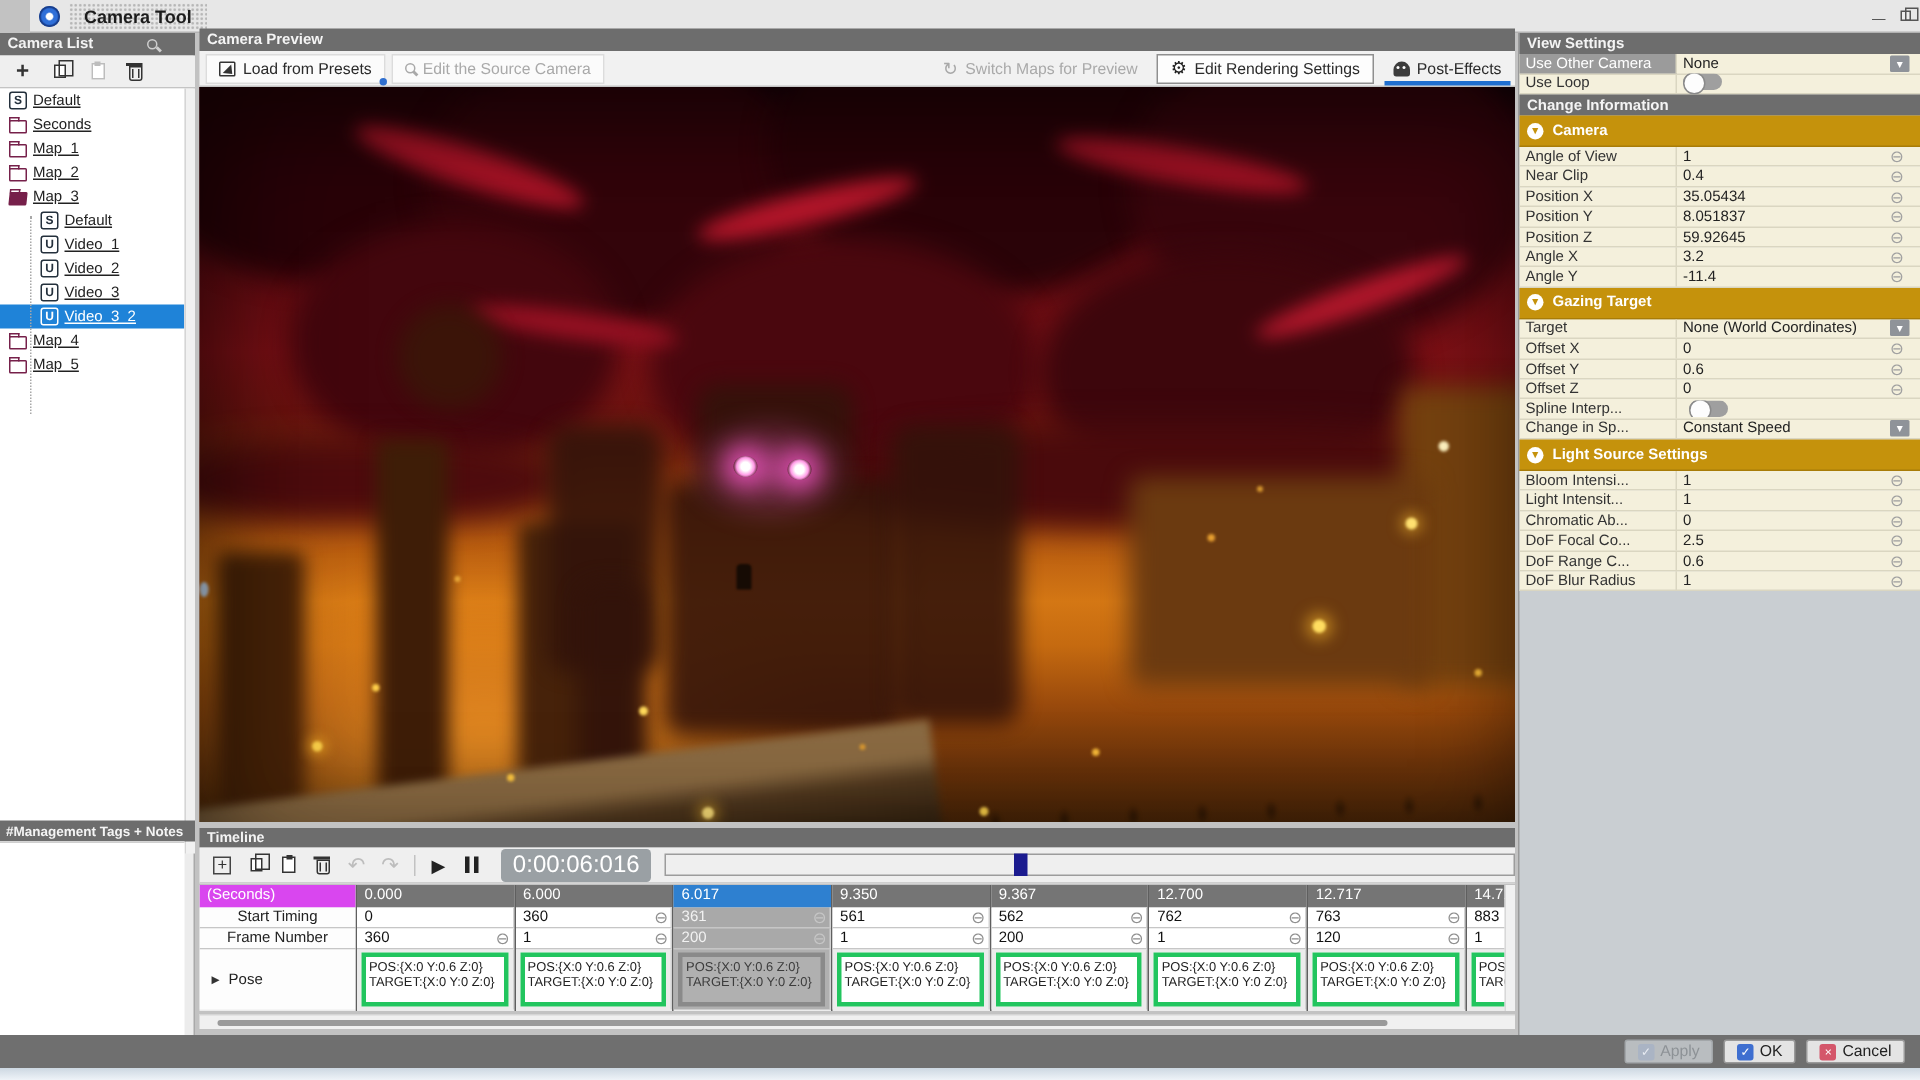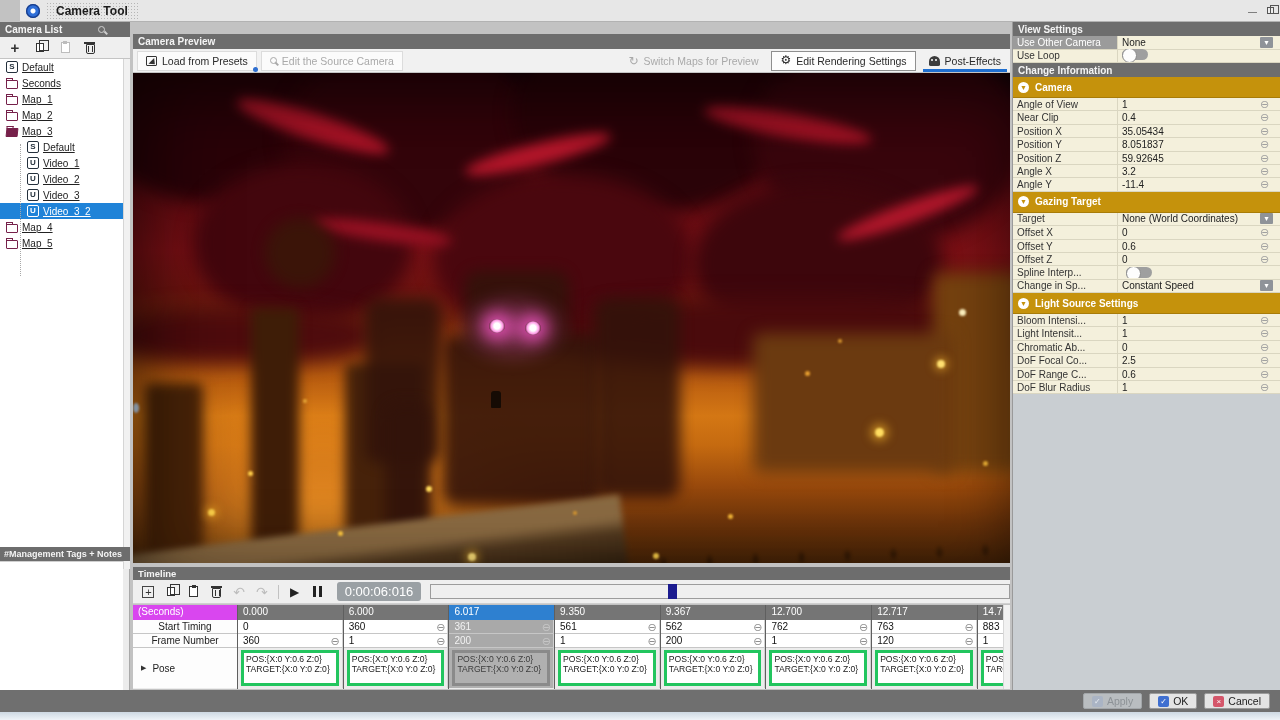--- a/index.html
+++ b/index.html
@@ -54,21 +54,21 @@
   .selected .icon-video { border-color:#fff; background:#1f83d8; }
   .selected .icon-video::before { color:#fff; }
   .icon-folder, .icon-folder-open { height:9px; margin-top:3px; border:1.4px solid #76204a; border-radius:1px; background:#fff; }
   .icon-folder::before, .icon-folder-open::before { content:""; position:absolute; top:-3px; left:-1.4px; width:5px; height:2px; border:1.4px solid #76204a; border-bottom:none; }
   .icon-folder-open { background:#76204a; transform:skewX(-6deg); }
   .tree-guide { position:absolute; left:20px; top:85px; height:132px; border-left:1px dotted #a8a8a8; }
   .notes-head { position:absolute; left:0; top:525px; width:130px; height:14px; font-size:9px; padding:2px 4px; }
   .notes-body { position:absolute; left:0; top:539px; width:123px; height:129px; background:#fff; border-top:1px solid #cfcfcf; }
 
   
-  .center { position:absolute; left:131px; top:34px; width:880px; height:616px;padding-left:20px; }
+  .center { position:absolute; left:131px; top:19px; width:880px; height:616px;padding-left:20px; }
   .cp-head { position:absolute; left:2px; top:0; width:877px; height:15px; }
   .cp-toolbar { position:absolute; left:2px; top:15px; width:877px; height:24px; background:#f1f1f1; border-bottom:1px solid #c4c4c4; display:flex; align-items:center; font-size:10.5px; color:#2b2b2b; }
   .pbtn { display:flex; align-items:center; gap:5px; padding:3px 8px; margin-left:4px; background:#fbfbfb; border:1px solid #dcdcdc; position:relative; }
   .pbtn.flat { background:transparent; border-color:transparent; }
   .pbtn.disabled { color:#a9a9a9; }
   .pbtn.outlined { border:1px solid #8f8f8f; background:#fdfdfd; }
   .pbtn.active { border-color:transparent; background:transparent; }
   .pbtn.active::after { content:""; position:absolute; left:2px; right:2px; bottom:-2px; height:3px; background:#1f6fd0; }
   .blue-dot { position:absolute; right:-2px; bottom:-2px; width:5px; height:5px; border-radius:50%; background:#2f6fd0; }
   .i-loadbox { position:relative; width:11px; height:10px; border:1.4px solid #333; border-radius:1px; }
@@ -104,21 +104,21 @@
   .vig { inset:0; box-shadow:inset 0 30px 60px rgba(0,0,0,.45), inset 40px 0 70px rgba(0,0,0,.25); }
 
   
   .tl-head { position:absolute; left:2px; top:533px; width:877px; height:13px; font-size:9.5px; padding:1px 5px; }
   .tl-toolbar { position:absolute; left:2px; top:546px; width:877px; height:24px; background:#efefef; display:flex; align-items:center; border-bottom:1px solid #cfcfcf; }
   .tl-toolbar .tbtn { margin-left:8px; }
   .i-plusbox { position:relative; width:12px; height:12px; border:1px solid #444; display:flex; align-items:center; justify-content:center; font-size:11px; line-height:10px; color:#333; }
   .sep { width:1px; height:14px; background:#c2c2c2; margin-left:9px; }
   .i-play { font-size:12px; color:#222; }
   .i-pause { width:9px; height:11px; border-left:3px solid #222; border-right:3px solid #222; }
-  .timebox { margin-left:12px; background:#9aa0a4; color:#fff; font-size:13px; padding:2px 8px; border-radius:3px; }
+  .timebox { margin-left:12px; background:#9aa0a4; color:#fff; font-size:16px; padding:2px 8px; border-radius:3px; }
   .tl-slider { position:relative; margin-left:9px; width:630px; height:15px; background:#efefef; border:1px solid #9c9c9c; }
   .tl-thumb { position:absolute; top:-1px; width:9px; height:15px; background:#1b1b8f; }
 
   .tl-table { position:absolute; left:2px; top:571px; width:872px; height:84px; background:#ececec; display:flex; overflow:hidden; }
   .tl-vscroll { position:absolute; left:872px; top:571px; width:7px; height:84px; background:#f1f1f1; border-left:1px solid #d8d8d8; }
   .tl-labels { flex:none; width:104px; }
   .tl-labels .lh { height:15px; background:#d946ef; color:#fff; font-size:10px; padding:1px 5px; }
   .lrow { height:14px; background:#fdfdfd; border-bottom:1px solid #c6c6c6; font-size:10px; color:#222; display:flex; align-items:center; justify-content:center; }
   .lrow.pose { height:40px; justify-content:flex-start; padding-left:8px; gap:6px; border-bottom:none; }
   .pose-arrow { font-size:7px; color:#333; }

